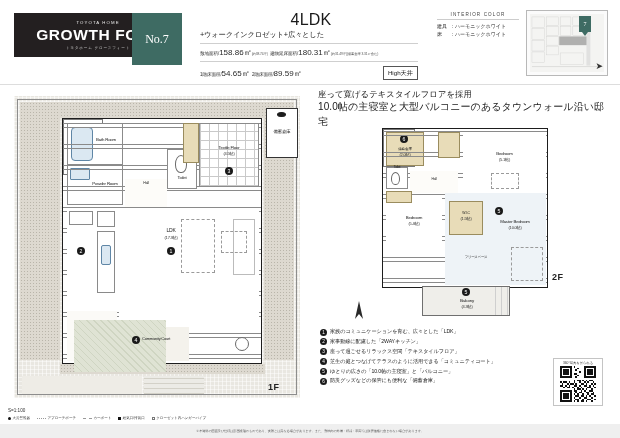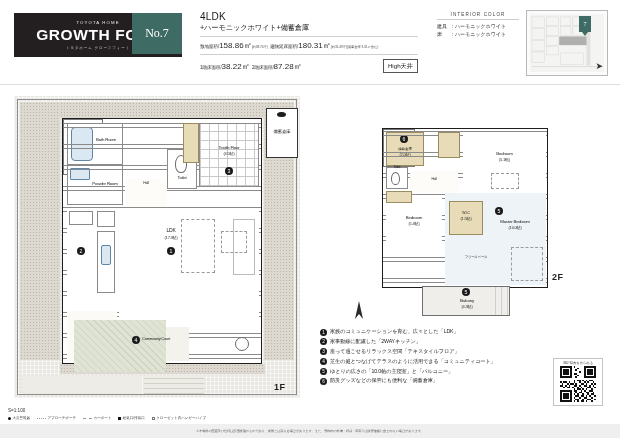--- a/index.html
+++ b/index.html
@@ -15,27 +15,27 @@
   .header { position: absolute; left: 0; top: 0; width: 620px; height: 86px; background: #fff; }
   .logo-box {
     position: absolute; left: 14px; top: 13px; width: 168px; height: 44px;
     background: #231f20; display: flex; flex-direction: column;
     align-items: center; justify-content: center; color: #fff;
   }
   .logo-toyota { font-size: 4.3px; letter-spacing: 1.1px; color: #e8e8e8; margin-bottom: 2px; }
   .logo-main { font-size: 15.5px; font-weight: bold; letter-spacing: 0.6px; line-height: 1; }
   .logo-sub { font-size: 3.6px; letter-spacing: 0.8px; color: #cfcfcf; margin-top: 3px; }
   .no-box {
-    position: absolute; left: 132px; top: 13px; width: 50px; height: 41px;
+    position: absolute; left: 132px; top: 13px; width: 50px; height: 52px;
     background: #3e6b63; display: flex; align-items: center; justify-content: center;
     color: #fff; font-size: 12px; font-family: "Liberation Serif", serif;
   }
 
   .spec { position: absolute; left: 200px; top: 11px; width: 222px; }
-  .spec-title { font-size: 10px; color: #1a1a1a; letter-spacing: 0.2px; font-weight: 500; }
+  .spec-title { font-size: 16px; color: #1a1a1a; letter-spacing: 0.2px; font-weight: 500; text-align: center; }
   .spec-sub { font-size: 7.3px; color: #1a1a1a; margin-top: 1px; letter-spacing: -0.2px; }
   .spec-rule { border-top: 1px solid #cfcfcf; margin: 3px 0 3px 0; width: 218px; }
   .spec-line { font-size: 4.6px; color: #2a2a2a; letter-spacing: -0.1px; white-space: nowrap; }
   .spec-line .big { font-size: 8px; letter-spacing: 0; }
   .spec-line .tiny { font-size: 3.3px; color: #555; }
   .spec-row2 { display: flex; align-items: center; justify-content: space-between; margin-top: 4px; width: 218px;}
   .ceil-badge {
     border: 1px solid #555; font-size: 6.2px; padding: 1.5px 4px; color: #222;
     white-space: nowrap;
   }
@@ -194,31 +194,31 @@
 
     <div class="logo-box">
       <div class="logo-toyota">TOYOTA HOME</div>
       <div class="logo-main">GROWTH FORT</div>
       <div class="logo-sub">トヨタホーム グロースフォート</div>
     </div>
     <div class="no-box">No.7</div>
 
     <div class="spec">
       <div class="spec-title">4LDK</div>
-      <div class="spec-sub">+ハーモニックホワイト+備蓄倉庫</div>
+      <div class="spec-sub">+ウォークインクロゼット+広々とした</div>
       <div class="spec-rule"></div>
       <div class="spec-line">
         <span>敷地面積/</span><span class="big">158.86㎡</span><span class="tiny">(約38.74坪)</span>
         &nbsp;<span>建物延床面積/</span><span class="big">180.31㎡</span><span class="tiny">(約31.49坪)</span><span class="tiny">(備蓄倉庫 3.31㎡含む)</span>
       </div>
       <div class="spec-rule"></div>
       <div class="spec-row2">
         <div class="spec-line">
-          <span>1階床面積/</span><span class="big">38.22㎡</span>
-          &nbsp;<span>2階床面積/</span><span class="big">87.28㎡</span>
+          <span>1階床面積/</span><span class="big">54.65㎡</span>
+          &nbsp;<span>2階床面積/</span><span class="big">89.59㎡</span>
         </div>
         <div class="ceil-badge">High天井</div>
       </div>
     </div>
 
     <div class="ic-panel">
       <div class="ic-title">INTERIOR COLOR</div>
       <div class="ic-rule"></div>
       <div class="ic-row">
         <span class="k">建具</span>：<span>ハーモニックホワイト</span>
@@ -323,23 +323,27 @@
       <div class="circ" style="left:172px;top:218px;width:14px;height:14px;"></div>
     </div>
 
     <div class="dot-court" style="left:46px;top:268px;width:205px;height:10px;"></div>
     <div class="lawn" style="left:60px;top:224px;width:92px;height:52px;"></div>
     <div class="badge-num" style="left:118px;top:240px;">4</div>
     <div class="rm-lbl" style="left:128px;top:240px;width:72px;text-align:left;font-size:4px;">Community Court</div>
     <div class="parking" style="left:8px;top:280px;width:120px;height:18px;"></div>
     <div class="approach" style="left:130px;top:280px;width:60px;height:18px;"></div>
 
-    <div class="floor-tag" style="left:260px;top:286px;">1F</div>
-  </div>
-
+    <div class="floor-tag" style="left:254px;top:286px;">1F</div>
+  </div>
+
+  <div class="headline">
+    <div class="hl1">座って寛げるテキスタイルフロアを採用</div>
+    <div class="hl2">10.0帖の主寝室と大型バルコニーのあるタウンウォール沿い邸宅</div>
+  </div>
 
   <div class="plan2f">
     <div class="b2">
 
       <div class="rm tatami" style="left:3px;top:3px;width:38px;height:34px;"></div>
       <div class="badge-num" style="left:17px;top:6px;">6</div>
       <div class="rm-lbl" style="left:3px;top:18px;width:38px;font-size:3.6px;">
         <span>備蓄倉庫</span><br>
         <span class="sz">(2.0帖)</span>
       </div>

